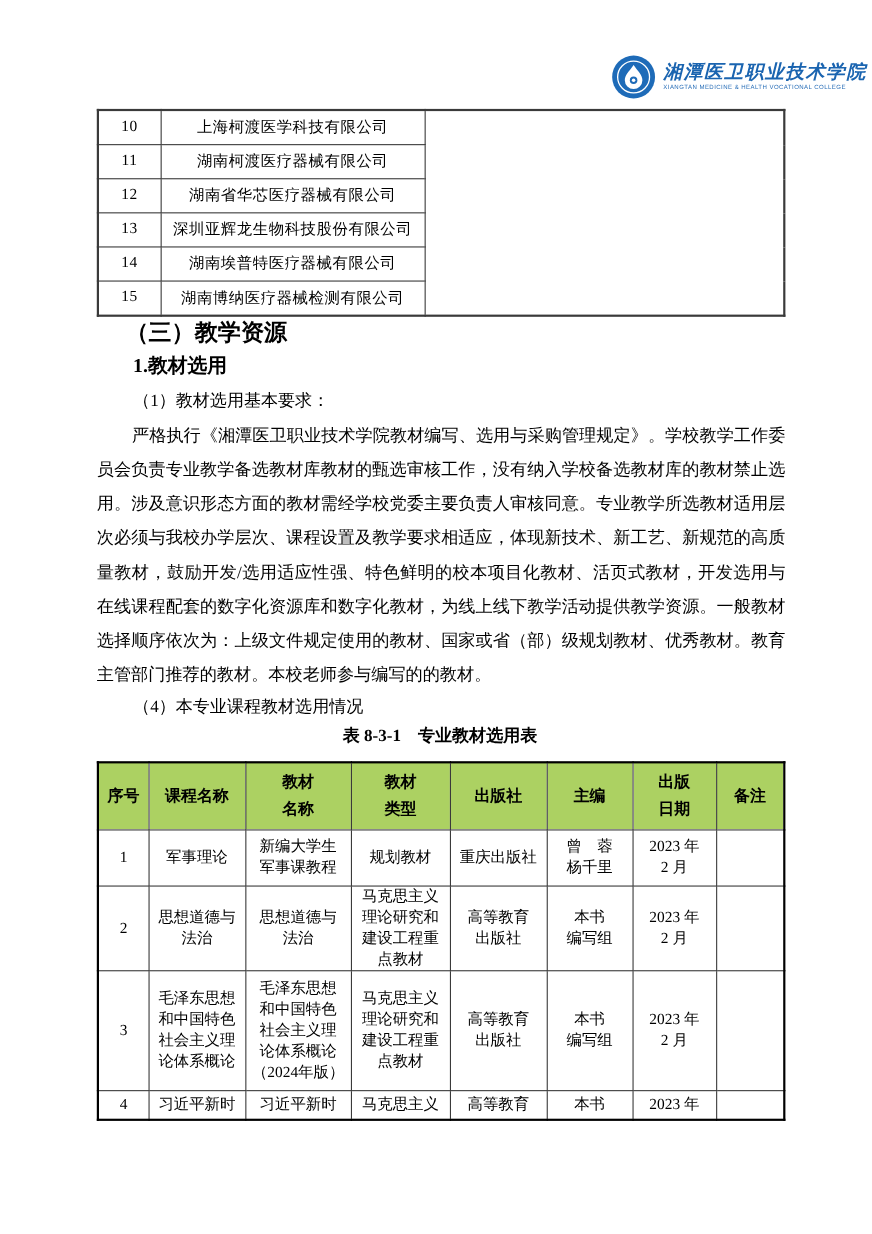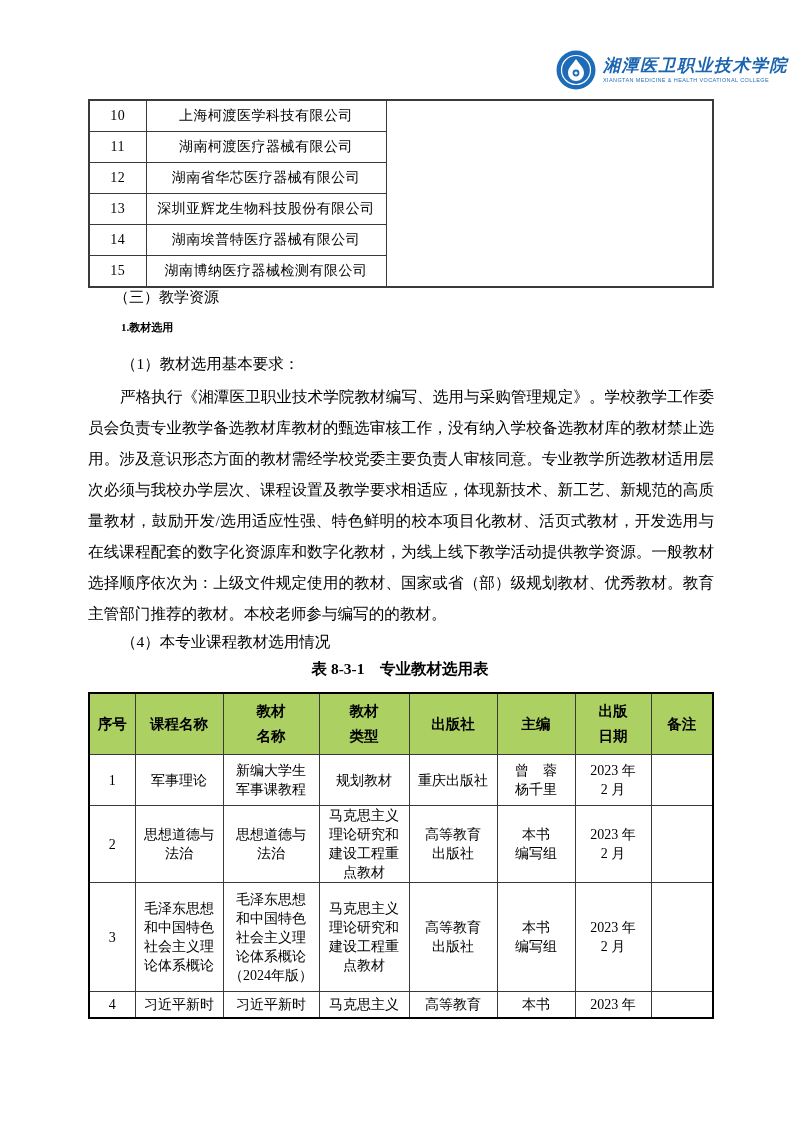--- a/index.html
+++ b/index.html
@@ -22,22 +22,22 @@
   .logo-en {
     font-family:"Liberation Sans", sans-serif;
     font-size:5.5px; color:#2a6fb8; letter-spacing:0.4px; line-height:8px; white-space:nowrap;
   }
 
   
   .top-table { position:absolute; left:88px; top:99px; width:624px; border:2px solid #3a3a3a; font-size:14px; }
   .top-table td { height:30px; letter-spacing:0.5px; }
 
   
-  .h-sec   { position:absolute; left:114px; top:288px; font-size:15px; font-weight:normal; }
-  .h-sub   { position:absolute; left:121px; top:320px; font-size:11px; font-weight:bold; }
+  .h-sec   { position:absolute; left:114px; top:288px; font-size:21px; font-weight:bold; }
+  .h-sub   { position:absolute; left:121px; top:320px; font-size:18px; font-weight:bold; }
   .h-item1 { position:absolute; left:121px; top:354px; font-size:15.5px; }
   .para {
     position:absolute; left:88px; top:381px; width:626px;
     font-size:15.6px; line-height:31px; text-align:justify; text-indent:32px;
   }
   .h-item2 { position:absolute; left:121px; top:632px; font-size:15.5px; }
   .tbl-caption {
     position:absolute; left:88px; top:659px; width:624px;
     text-align:center; font-size:15.5px; font-weight:bold;
   }

